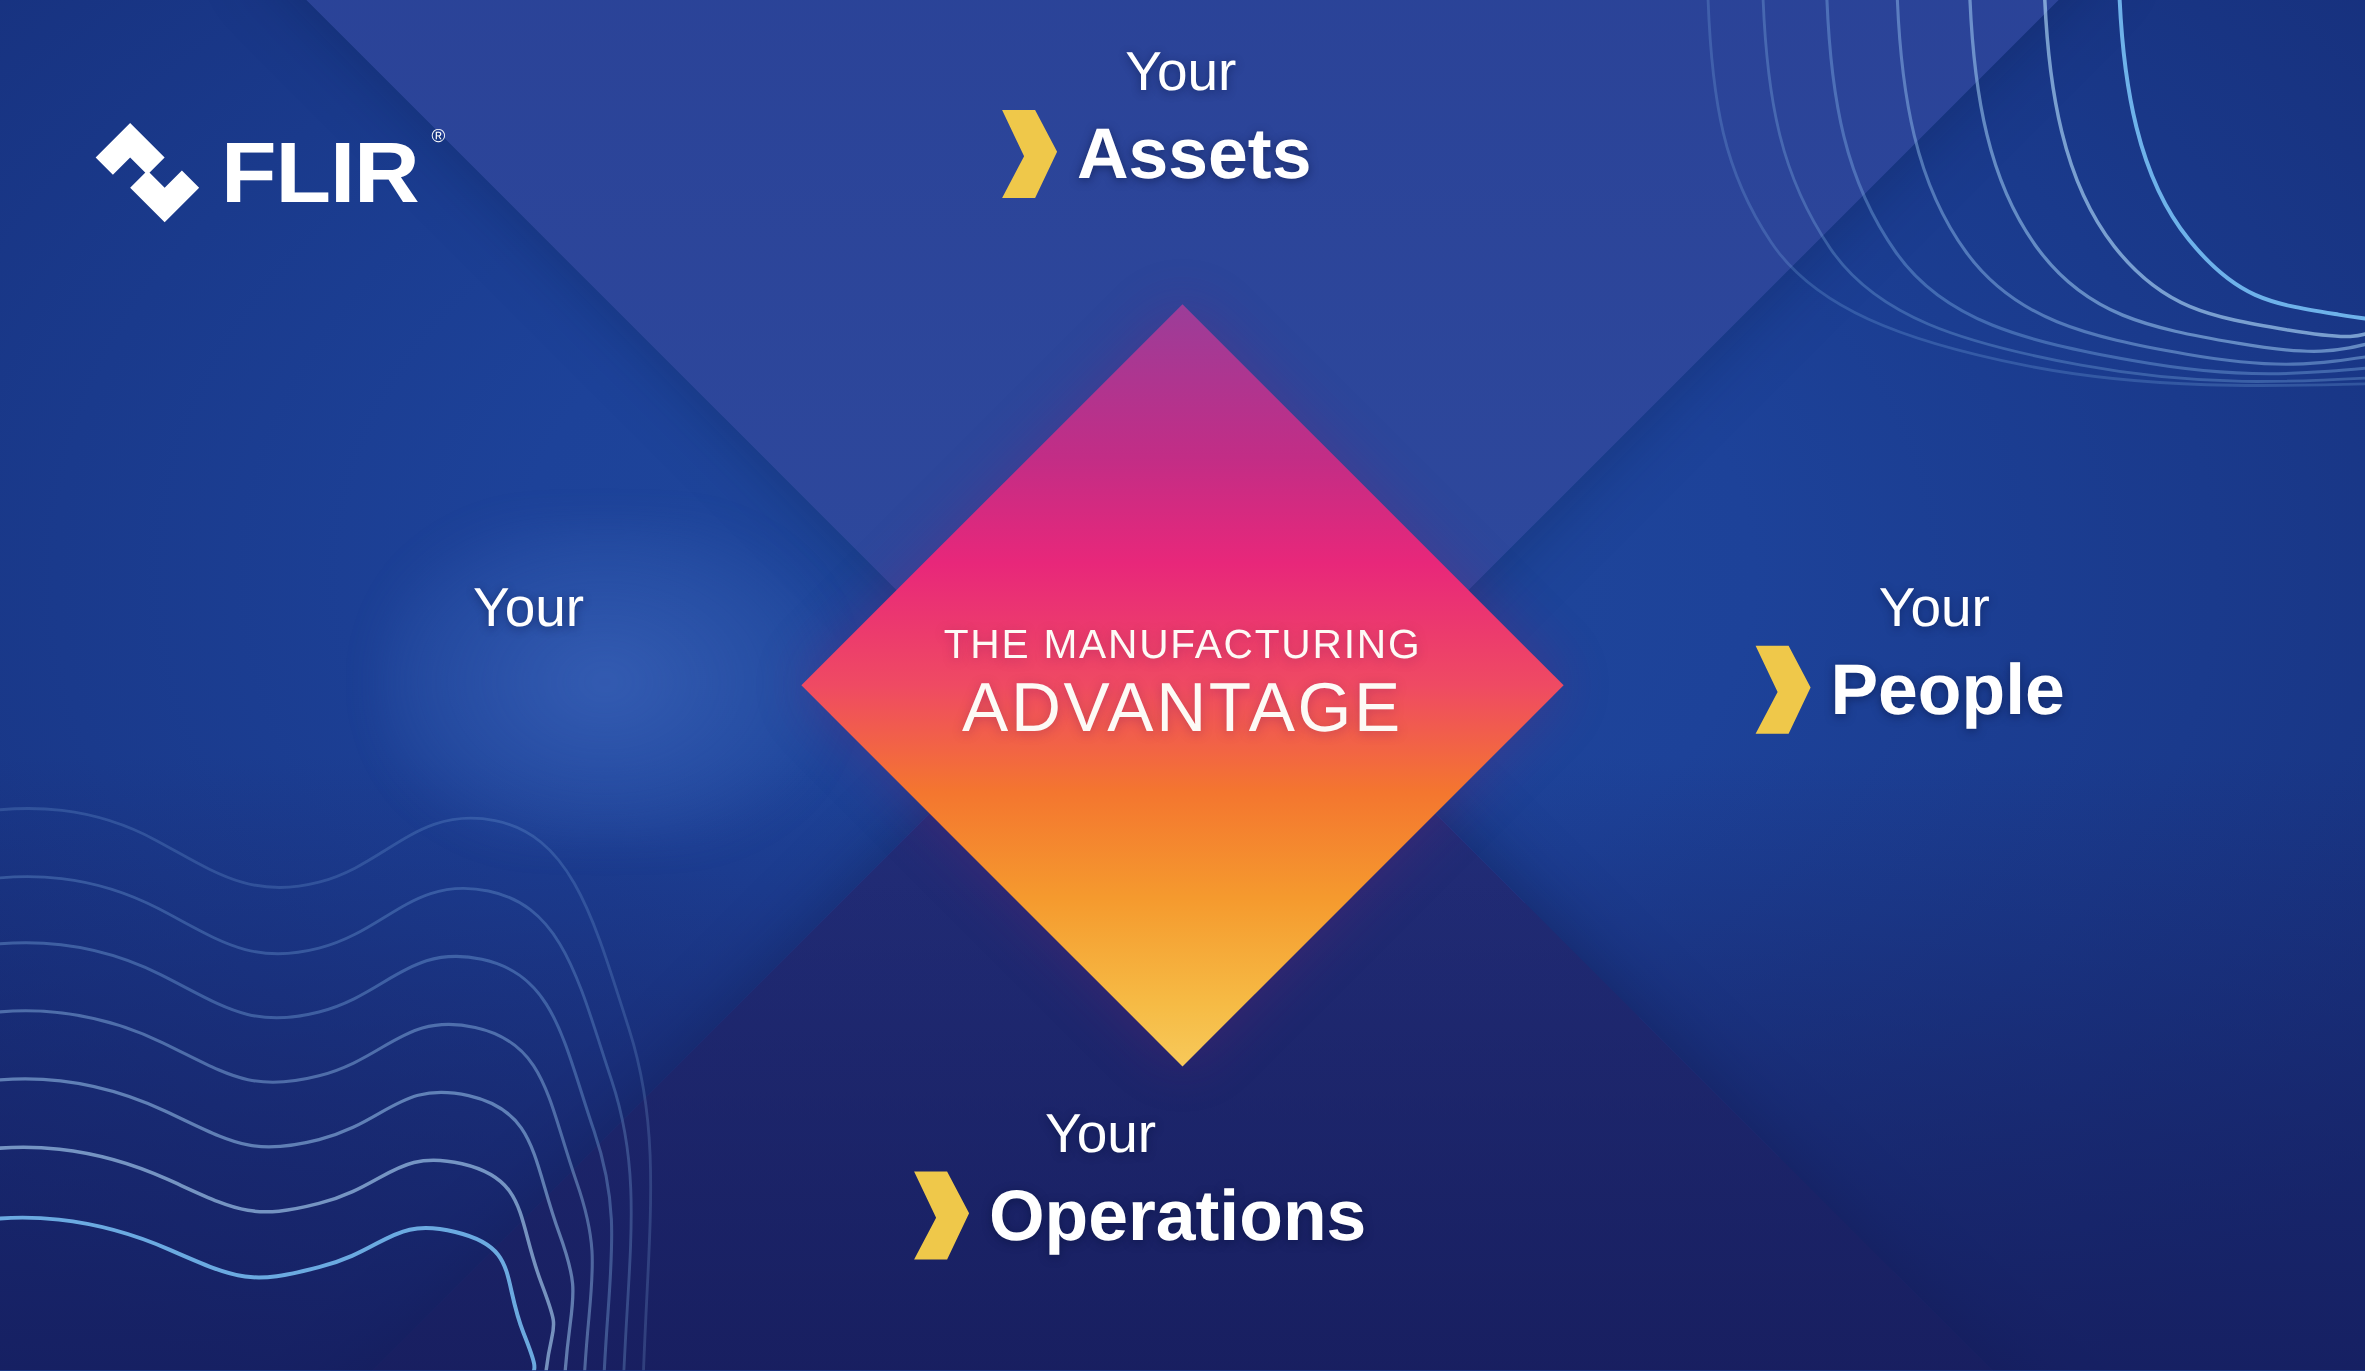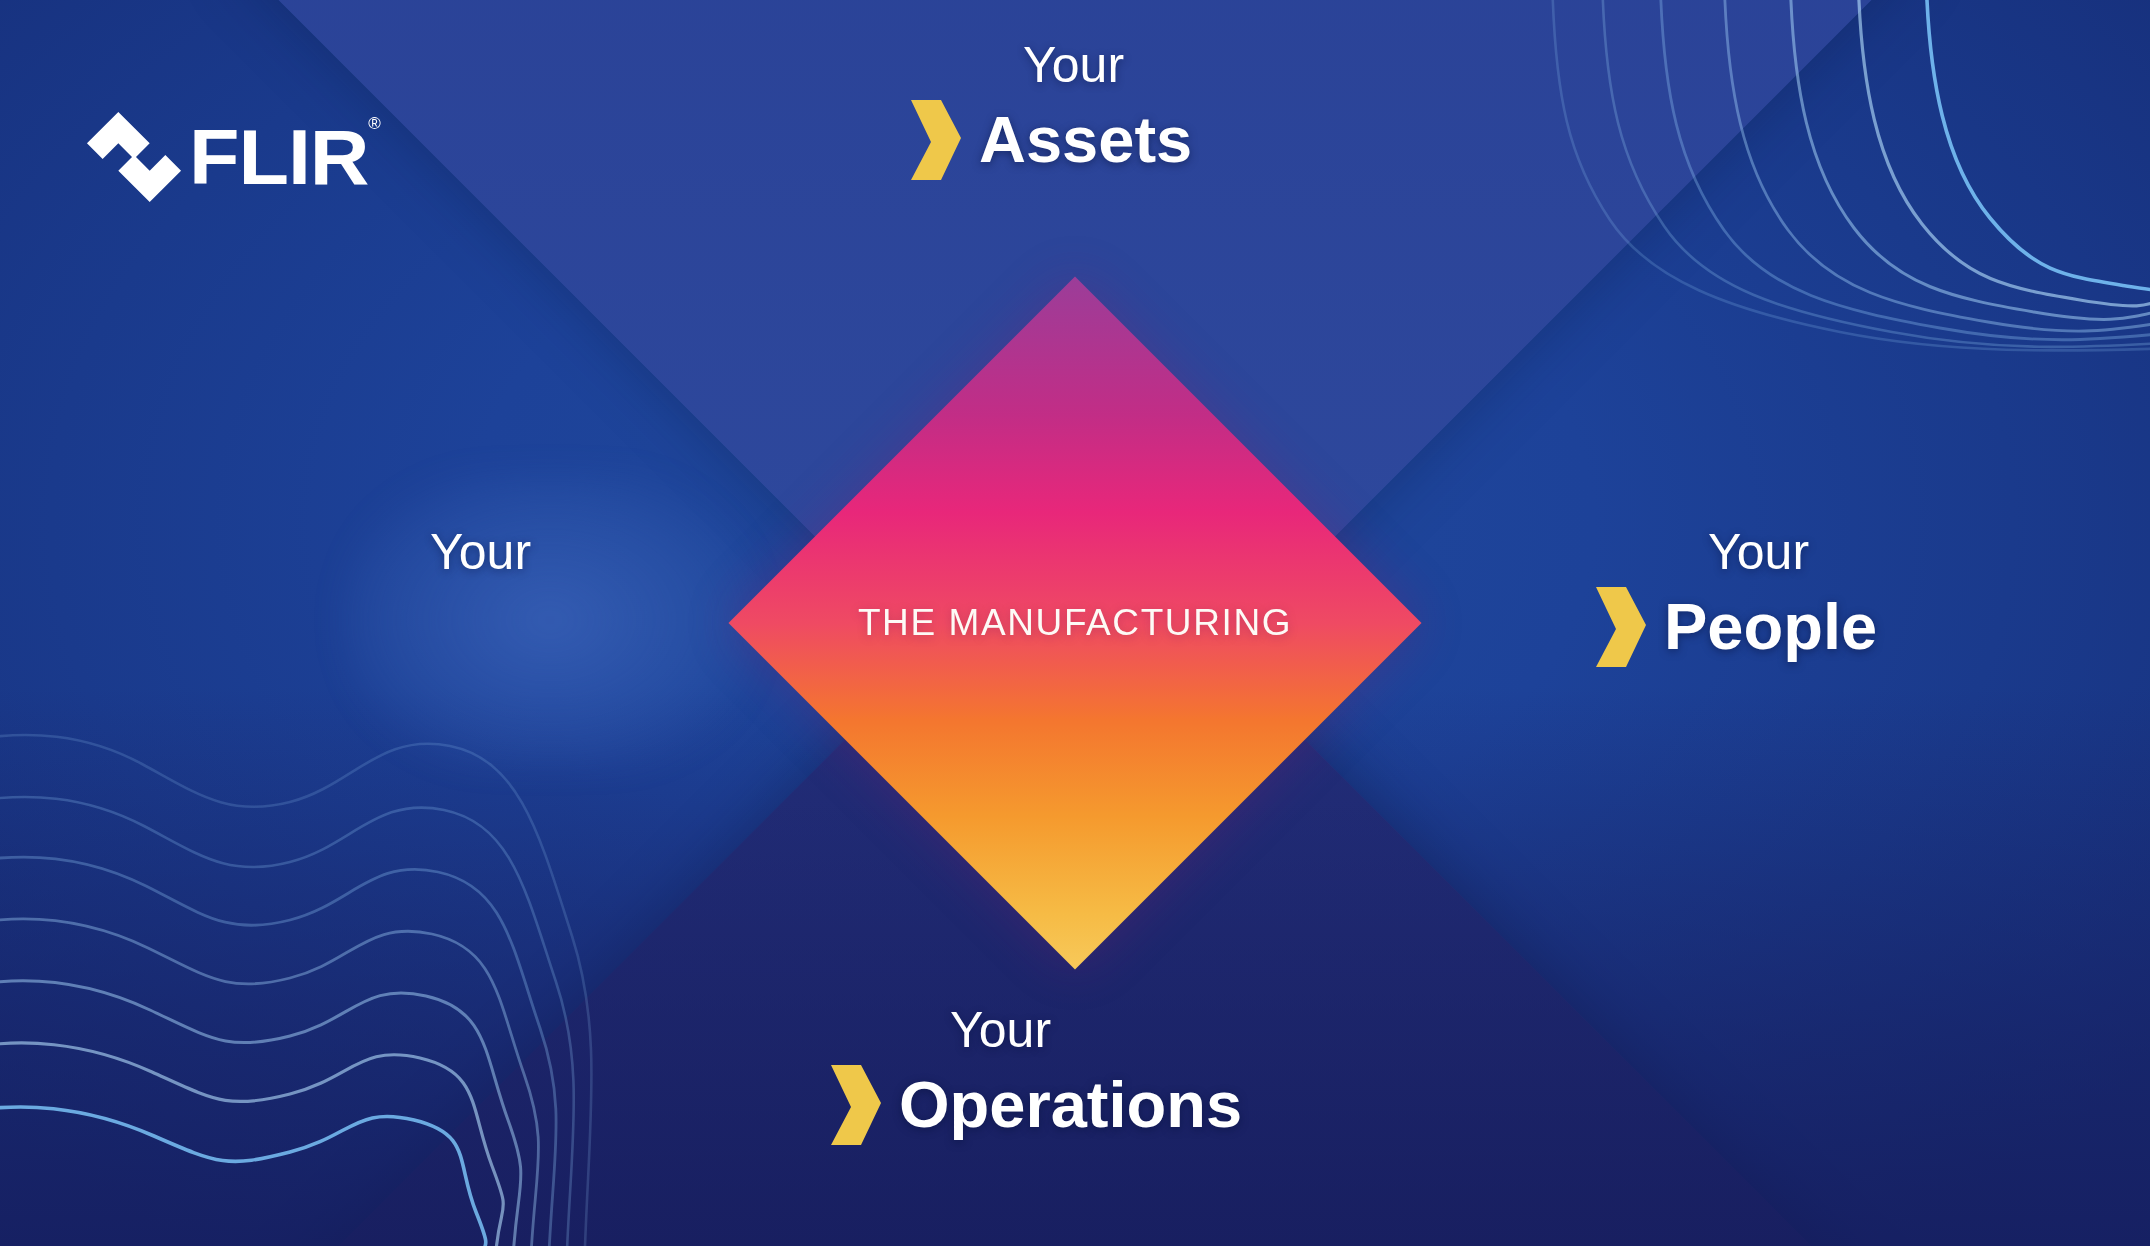--- a/index.html
+++ b/index.html
@@ -131,21 +131,21 @@
   #label-people     .label-pre { margin-left:118px; }
   #label-operations { left:825px;  top:1005px; }
   #label-operations .label-pre { margin-left:125px; }
 
   
   #flir-logo {
     position:absolute;
     left:85px; top:108px;
     display:flex;
     align-items:center;
-    gap:6px;
+    gap:18px;
   }
   #flir-logo .mark { display:block; }
   #flir-logo .wordmark {
     font-size:78px;
     font-weight:700;
     color:#ffffff;
     letter-spacing:-1px;
     line-height:0.9;
     font-family:"Liberation Sans", sans-serif;
     transform:scaleX(1.06);
@@ -207,20 +207,21 @@
 
       <path d="M50 48 L66 64 L82 48 L98 64 L66 96 L34 64 Z" fill="#ffffff"></path>
     </svg>
     <span class="wordmark">FLIR</span>
     <span class="reg">®</span>
   </div>
 
   <div id="center-diamond"></div>
   <div id="center-text">
     <span class="line1">THE MANUFACTURING</span>
+    <span class="line2">ADVANTAGE</span>
   </div>
 
   <div class="label-block" id="label-assets">
     <span class="label-pre">Your</span>
     <div class="label-row">
       <svg class="chev" width="58" height="88" viewBox="0 0 58 88">
         <path d="M6 4 L36 4 L56 42 L36 84 L6 84 L26 46 Z" fill="#efc84a"></path>
       </svg>
       <span class="label-main">Assets</span>
     </div>

